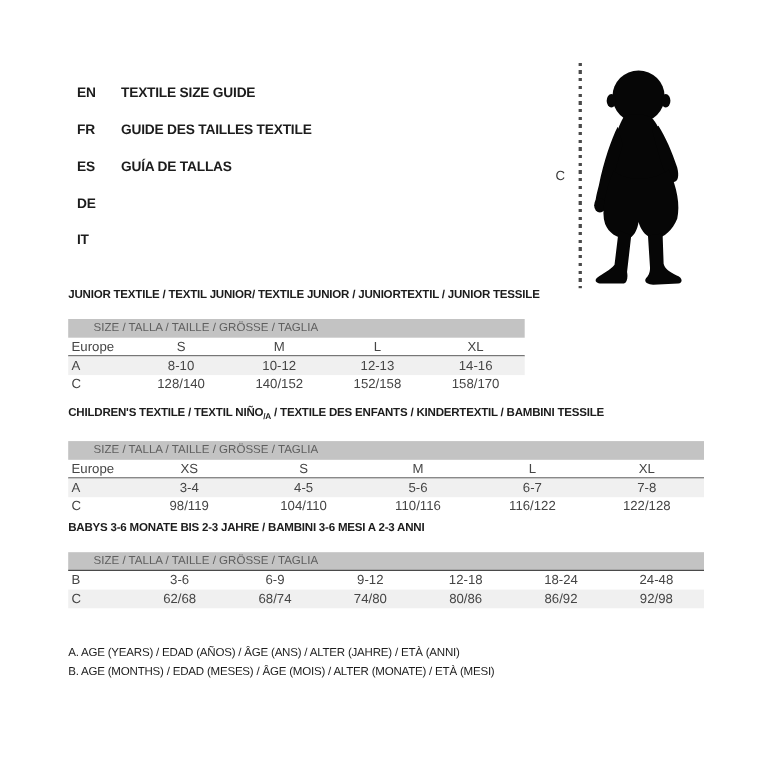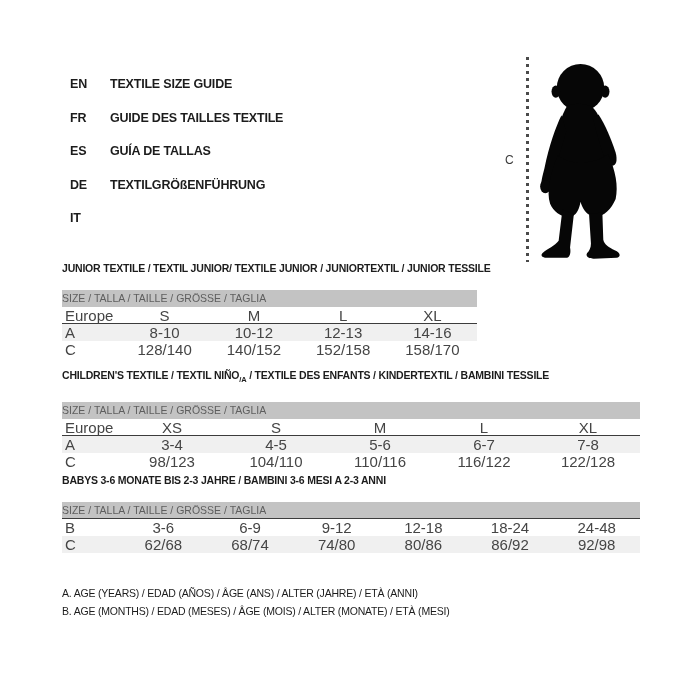--- a/index.html
+++ b/index.html
@@ -20,22 +20,22 @@
   .silhouette{position:absolute;left:28px;top:2px;}
   
   .tbl{position:absolute;left:62px;}
   .tbl-title{font-weight:bold;font-size:10.5px;line-height:13px;letter-spacing:-0.2px;
              color:var(--title_text,#1c1c1c);white-space:nowrap;}
   .tbl-title sub{font-size:7.5px;}
   .t1{top:262px;width:415px;} .t1 .size-bar{margin-top:15px;}
   .t2{top:369px;width:578px;} .t2 .size-bar{margin-top:16px;}
   .t3{top:474px;width:578px;} .t3 .size-bar{margin-top:15px;}
   .size-bar{height:17px;line-height:17px;background:var(--bar_bg,#c3c3c3);
-    color:var(--bar_text,#5e5e5e);font-size:10.5px;padding-left:0;box-sizing:border-box;}
-  .trow{display:flex;height:17px;line-height:17px;font-size:15px;color:var(--body_text,#454545);}
+    color:var(--bar_text,#5e5e5e);font-size:10.5px;padding-left:23px;box-sizing:border-box;}
+  .trow{display:flex;height:17px;line-height:17px;font-size:12px;color:var(--body_text,#454545);}
   .trow.alt{background:var(--row_alt_bg,#f0f0f0);}
   .rule{border-bottom:1px solid var(--rule,#3c3c3c);box-sizing:border-box;}
   .cell{flex:1;text-align:center;}
   .cell.lbl{flex:0 0 58px;text-align:left;padding-left:3px;box-sizing:border-box;}
   
   .legend{position:absolute;left:62px;top:585px;}
   .legend-line{font-weight:normal;font-size:10.5px;line-height:17.5px;letter-spacing:-0.2px;
                color:var(--title_text,#1c1c1c);white-space:nowrap;}
 </style>
 </head>
@@ -51,21 +51,20 @@
       <div class="lang-row">
         <span class="lang-code">FR</span>
         <span class="lang-label">GUIDE DES TAILLES TEXTILE</span>
       </div>
       <div class="lang-row">
         <span class="lang-code">ES</span>
         <span class="lang-label">GUÍA DE TALLAS</span>
       </div>
       <div class="lang-row">
         <span class="lang-code">DE</span>
-        <span class="lang-label">TEXTILGRÖßENFÜHRUNG</span>
       </div>
       <div class="lang-row">
         <span class="lang-code">IT</span>
       </div>
     </div>
 
   <div class="figure">
     <div class="height-label">C</div>
     <div class="dotted-line"></div>
     <svg class="silhouette" width="95" height="205" viewBox="0 0 100 205">
@@ -127,21 +126,21 @@
         <div class="trow alt">
           <div class="cell lbl">A</div>
           <div class="cell">3-4</div>
           <div class="cell">4-5</div>
           <div class="cell">5-6</div>
           <div class="cell">6-7</div>
           <div class="cell">7-8</div>
         </div>
         <div class="trow">
           <div class="cell lbl">C</div>
-          <div class="cell">98/123</div>
+          <div class="cell">98/119</div>
           <div class="cell">104/110</div>
           <div class="cell">110/116</div>
           <div class="cell">116/122</div>
           <div class="cell">122/128</div>
         </div>
       </div>
   </div>
 
   <div class="tbl t3">
     <div class="tbl-title">BABYS 3-6 MONATE BIS 2-3 JAHRE / BAMBINI 3-6 MESI A 2-3 ANNI</div>

